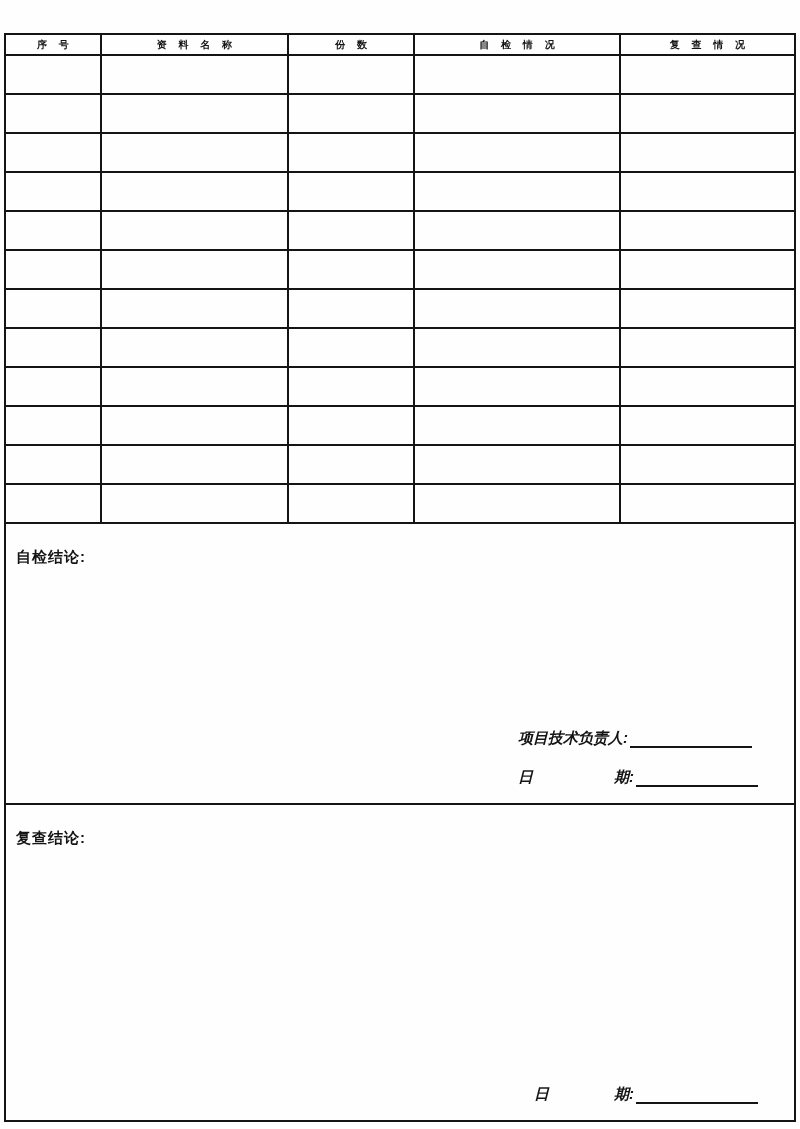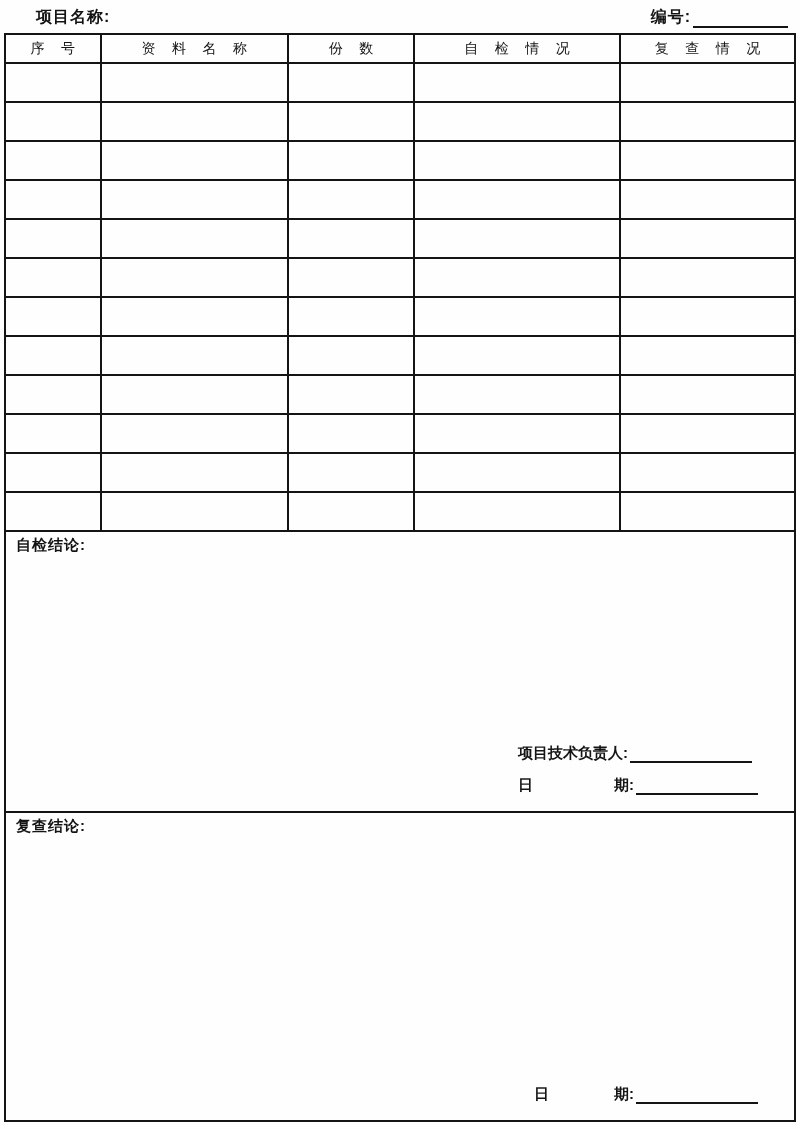--- a/index.html
+++ b/index.html
@@ -33,56 +33,49 @@
 
   
   table.doc-table { border-collapse:collapse; width:100%; table-layout:fixed; }
   table.doc-table th, table.doc-table td {
     border-right:2px solid #141414;
     border-bottom:2px solid #141414;
     padding:0;
   }
   table.doc-table th:last-child, table.doc-table td:last-child { border-right:none; }
   table.doc-table th {
-    height:28px; font-size:14px; font-weight:normal;
+    height:20px; font-size:10px; font-weight:bold;
     letter-spacing:0.45em; text-indent:0.45em;
     text-align:center; vertical-align:middle;
   }
   table.doc-table td { height:39px; }
 
   
   .section { position:relative; width:100%; }
   .section-self  { height:281px; border-bottom:2px solid #141414; }
   .section-review{ flex:1;text-align:center; }
   .section-title {
-    position:absolute; left:10px; top:4px;
+    position:absolute; left:10px; top:24px;
     font-size:15px; font-weight:bold; letter-spacing:1px;
   }
 
   
   .sig { position:absolute; right:36px; bottom:16px; }
-  .sig-row { display:flex; align-items:flex-end; margin-top:13px; }
+  .sig-row { display:flex; align-items:flex-end; margin-top:20px;font-style:italic; }
   .sig-label { font-size:15px; font-weight:bold; white-space:nowrap; }
   .date-label { display:flex; justify-content:space-between; }
   .date-w-self   { width:116px; }
   .date-w-review { width:100px; }
   .sig-blank { width:122px; border-bottom:2px solid #141414; height:16px; margin-left:2px; }
 </style>
 </head>
 <body>
 
 <div class="page">
 
-  <div class="top-bar">
-    <span class="project-label">项目名称:</span>
-    <span class="number-wrap">
-      <span class="number-label">编号:</span>
-      <span class="number-blank"></span>
-    </span>
-  </div>
 
   <div class="form-box">
 
     <table class="doc-table">
       <colgroup>
         <col style="width:12%">
         <col style="width:23.8%">
         <col style="width:16%">
         <col style="width:26.1%">
         <col style="width:22.1%">

